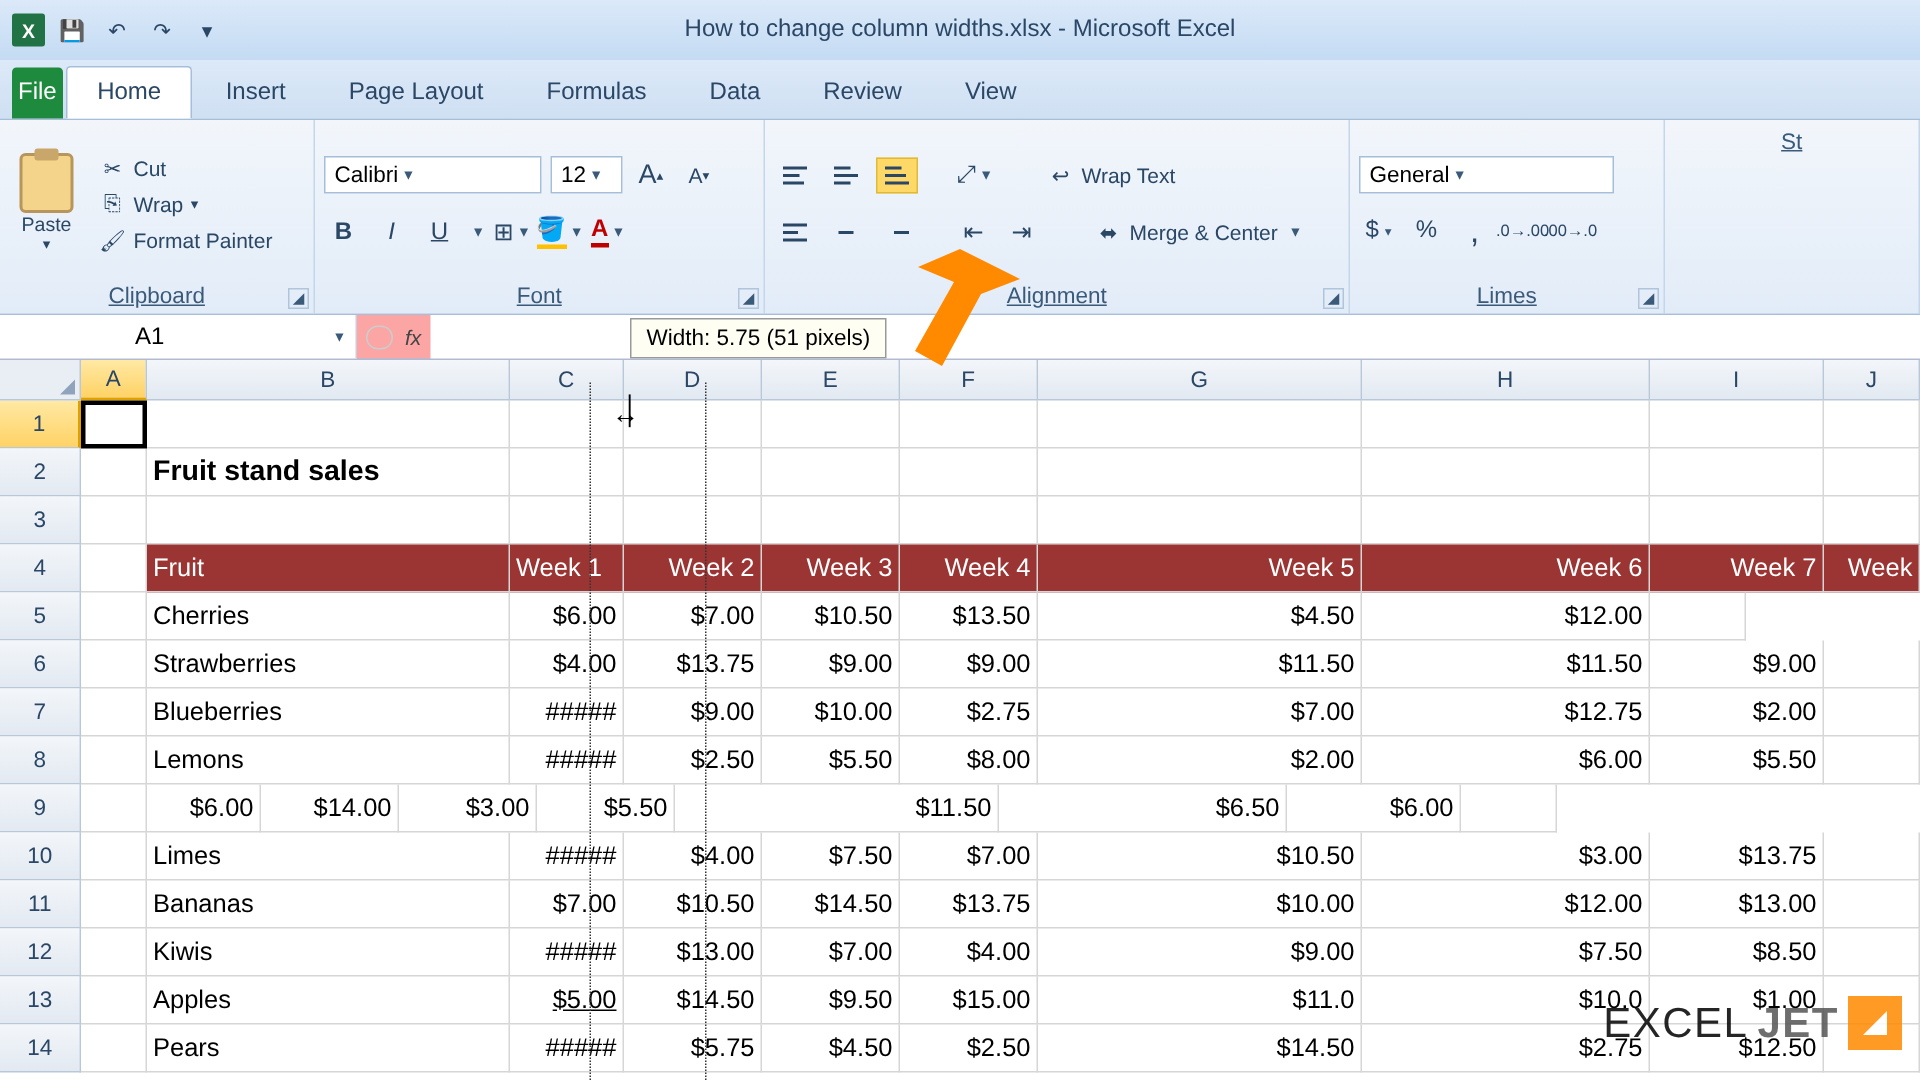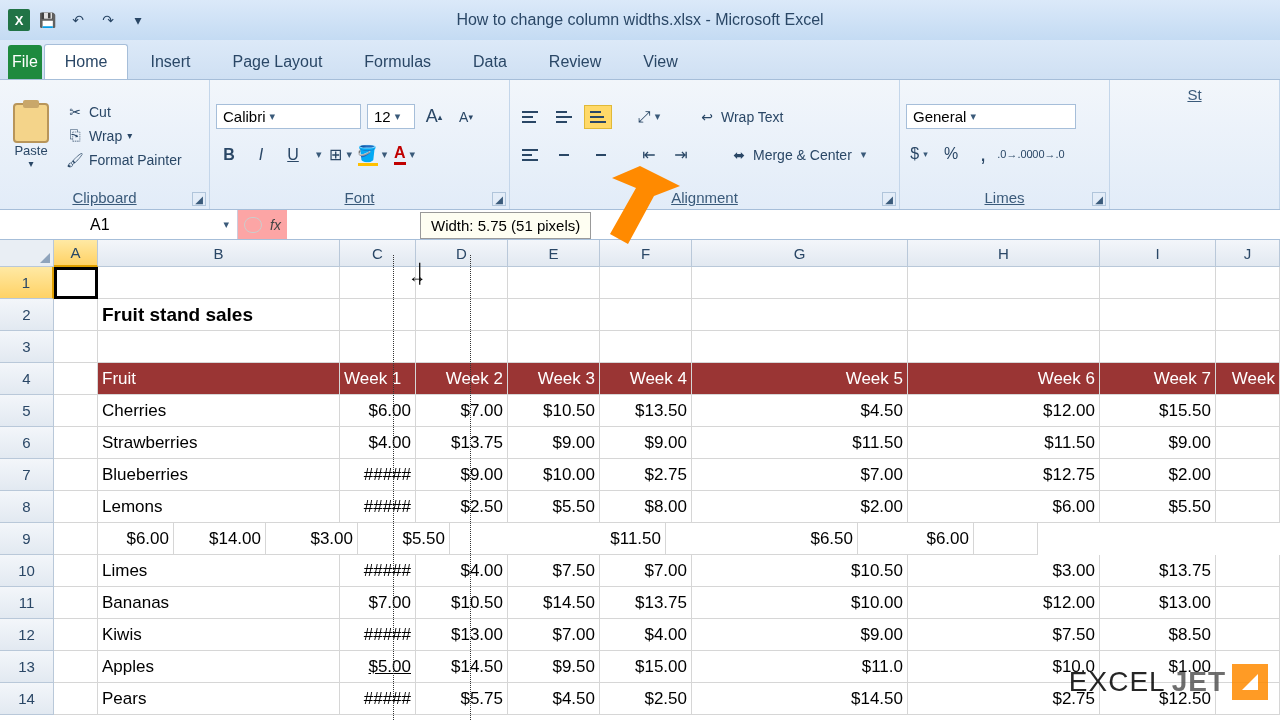--- a/index.html
+++ b/index.html
@@ -355,21 +355,20 @@
       <div class="row">
         <div class="row-h">5</div>
         <div class="cell" style="width: 44px;"></div>
         <div class="cell" style="width: 242px;">Cherries</div>
         <div class="cell right" style="width: 76px;">$6.00</div>
         <div class="cell right" style="width: 92px;">$7.00</div>
         <div class="cell right" style="width: 92px;">$10.50</div>
         <div class="cell right" style="width: 92px;">$13.50</div>
         <div class="cell right" style="width: 216px;">$4.50</div>
         <div class="cell right" style="width: 192px;">$12.00</div>
-        <div class="cell right" style="width: 116px;">$15.50</div>
         <div class="cell right" style="width: 64px;"></div>
       </div>
       <div class="row">
         <div class="row-h">6</div>
         <div class="cell" style="width: 44px;"></div>
         <div class="cell" style="width: 242px;">Strawberries</div>
         <div class="cell right" style="width: 76px;">$4.00</div>
         <div class="cell right" style="width: 92px;">$13.75</div>
         <div class="cell right" style="width: 92px;">$9.00</div>
         <div class="cell right" style="width: 92px;">$9.00</div>

